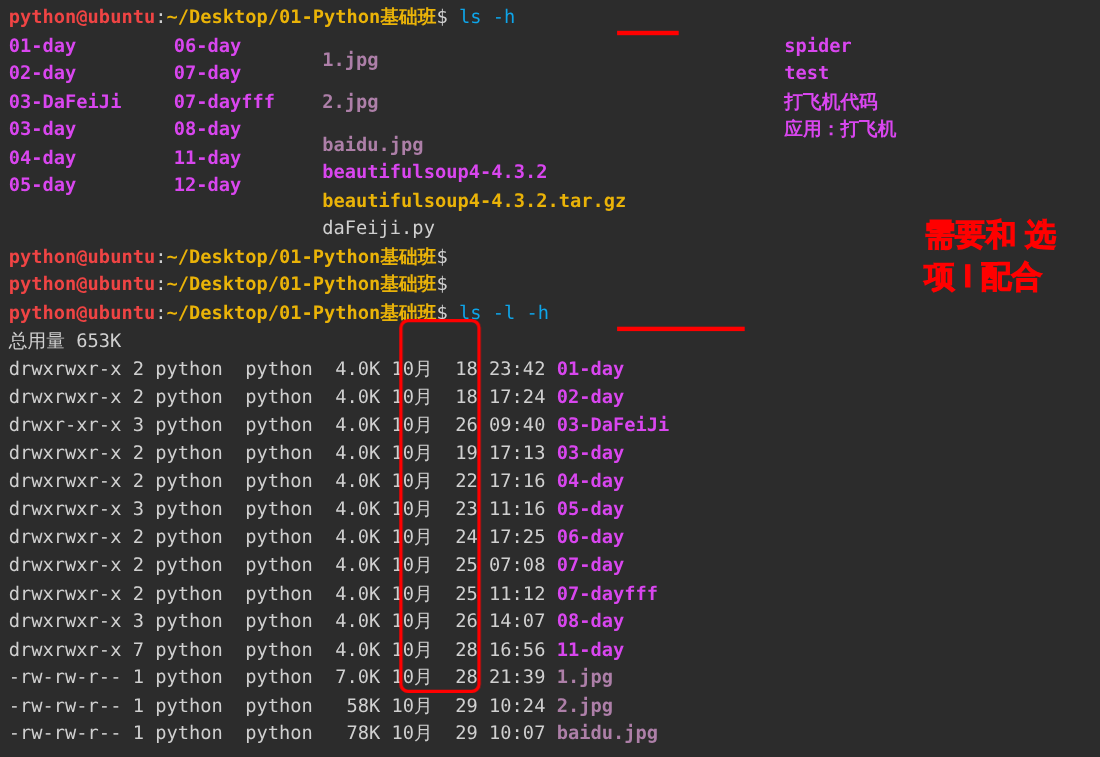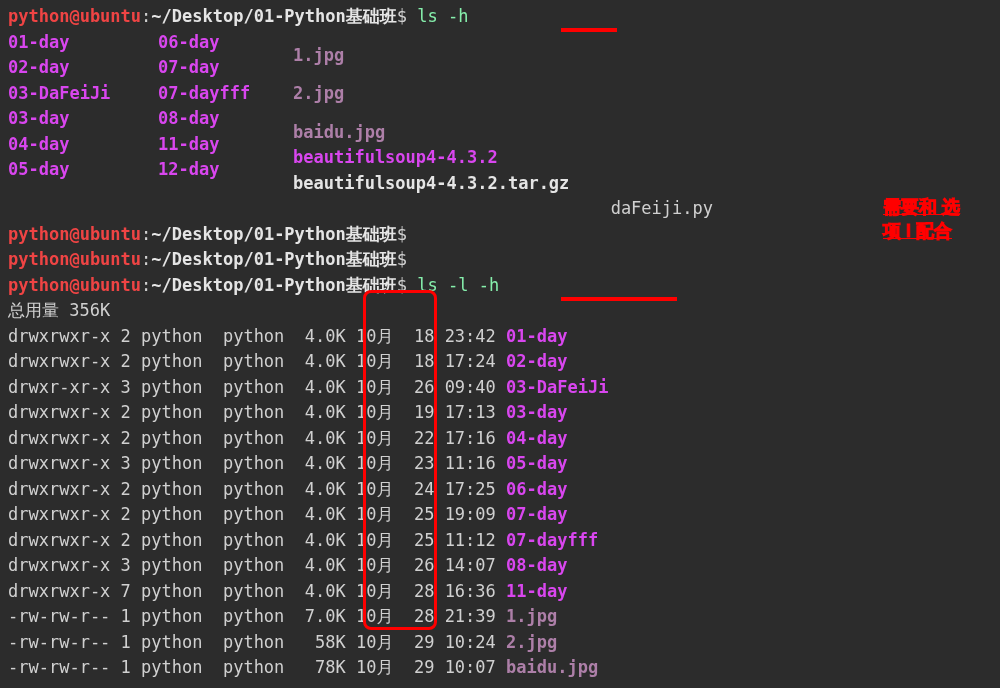--- a/index.html
+++ b/index.html
@@ -8,37 +8,36 @@
     background: #2c2c2c;
     font-family: "DejaVu Sans Mono", "Consolas", monospace;
     font-size: 17px;
     line-height: 1.5;
     color: #d0d0d0;
     white-space: nowrap;
     overflow: hidden;
   }
   .line { white-space: pre; position: relative; }
   .user { color: #ef4444; font-weight: bold; }
-  .path { color: #e5e5e5; font-weight: bold; margin-top: 14px; }
+  .path { color: #eab308; font-weight: bold; margin-top: 14px; }
   .prompt { color: #d0d0d0; }
-  .cmd { color: #86efac; }
+  .cmd { color: #0ea5e9; }
   .dir { color: #d946ef; font-weight: bold; }
   .img { color: #ad7fa8; font-weight: bold; margin-top: 13px; }
-  .archive { color: #e5e5e5; font-weight: bold; }
-  .plain { color: #d0d0d0; text-align: right; }
+  .archive { color: #eab308; font-weight: bold; }
+  .plain { color: #d0d0d0; }
   .annotation {
     position: fixed;
     right: 40px;
     top: 195px;
     color: #ff0000;
     font-weight: bold;
-    font-size: 18px;
+    font-size: 28px;
     line-height: 1.35;
     font-family: "SimHei", sans-serif;
-    text-decoration: underline;
     -webkit-text-stroke: 1px #ff0000;
   }
   .underline1 {
     position: absolute;
     left: 553px;
     top: 24px;
     width: 56px;
     height: 0;
     border-top: 4px solid #ff0000;
   }
@@ -85,36 +84,44 @@
         <div class="line dir">12-day</div>
       </div>
       <div style="width: 420px;">
         <div class="line img">1.jpg</div>
         <div class="line img">2.jpg</div>
         <div class="line img">baidu.jpg</div>
         <div class="line dir">beautifulsoup4-4.3.2</div>
         <div class="line archive">beautifulsoup4-4.3.2.tar.gz</div>
         <div class="line plain">daFeiji.py</div>
       </div>
+      <div style="width: 200px;">
+        <div class="line dir">spider</div>
+        <div class="line dir">test</div>
+        <div class="line dir">打飞机代码</div>
+        <div class="line dir">应用：打飞机</div>
+        <div class="line plain">&nbsp;</div>
+        <div class="line plain">&nbsp;</div>
+      </div>
     </div>
     <div class="line"><span class="user">python@ubuntu</span><span class="prompt">:</span><span class="path">~/Desktop/01-Python基础班</span><span class="prompt">$ </span></div>
     <div class="line"><span class="user">python@ubuntu</span><span class="prompt">:</span><span class="path">~/Desktop/01-Python基础班</span><span class="prompt">$ </span></div>
     <div class="line"><span class="user">python@ubuntu</span><span class="prompt">:</span><span class="path">~/Desktop/01-Python基础班</span><span class="prompt">$ </span><span class="cmd">ls -l -h</span><div class="underline2"></div></div>
-    <div class="line">总用量 356K</div>
+    <div class="line">总用量 653K</div>
     <div class="line"><span>drwxrwxr-x 2 python  python  4.0K 10月  18 23:42 </span><span class="dir">01-day</span></div>
     <div class="line"><span>drwxrwxr-x 2 python  python  4.0K 10月  18 17:24 </span><span class="dir">02-day</span></div>
     <div class="line"><span>drwxr-xr-x 3 python  python  4.0K 10月  26 09:40 </span><span class="dir">03-DaFeiJi</span></div>
     <div class="line"><span>drwxrwxr-x 2 python  python  4.0K 10月  19 17:13 </span><span class="dir">03-day</span></div>
     <div class="line"><span>drwxrwxr-x 2 python  python  4.0K 10月  22 17:16 </span><span class="dir">04-day</span></div>
     <div class="line"><span>drwxrwxr-x 3 python  python  4.0K 10月  23 11:16 </span><span class="dir">05-day</span></div>
     <div class="line"><span>drwxrwxr-x 2 python  python  4.0K 10月  24 17:25 </span><span class="dir">06-day</span></div>
-    <div class="line"><span>drwxrwxr-x 2 python  python  4.0K 10月  25 19:09 </span><span class="dir">07-day</span></div>
+    <div class="line"><span>drwxrwxr-x 2 python  python  4.0K 10月  25 07:08 </span><span class="dir">07-day</span></div>
     <div class="line"><span>drwxrwxr-x 2 python  python  4.0K 10月  25 11:12 </span><span class="dir">07-dayfff</span></div>
     <div class="line"><span>drwxrwxr-x 3 python  python  4.0K 10月  26 14:07 </span><span class="dir">08-day</span></div>
-    <div class="line"><span>drwxrwxr-x 7 python  python  4.0K 10月  28 16:36 </span><span class="dir">11-day</span></div>
+    <div class="line"><span>drwxrwxr-x 7 python  python  4.0K 10月  28 16:56 </span><span class="dir">11-day</span></div>
     <div class="line"><span>-rw-rw-r-- 1 python  python  7.0K 10月  28 21:39 </span><span class="img">1.jpg</span></div>
     <div class="line"><span>-rw-rw-r-- 1 python  python   58K 10月  29 10:24 </span><span class="img">2.jpg</span></div>
     <div class="line"><span>-rw-rw-r-- 1 python  python   78K 10月  29 10:07 </span><span class="img">baidu.jpg</span></div>
   </div>
 
 <div class="annotation">
   <div>需要和 选</div>
   <div>项 l 配合</div>
 </div>
 

